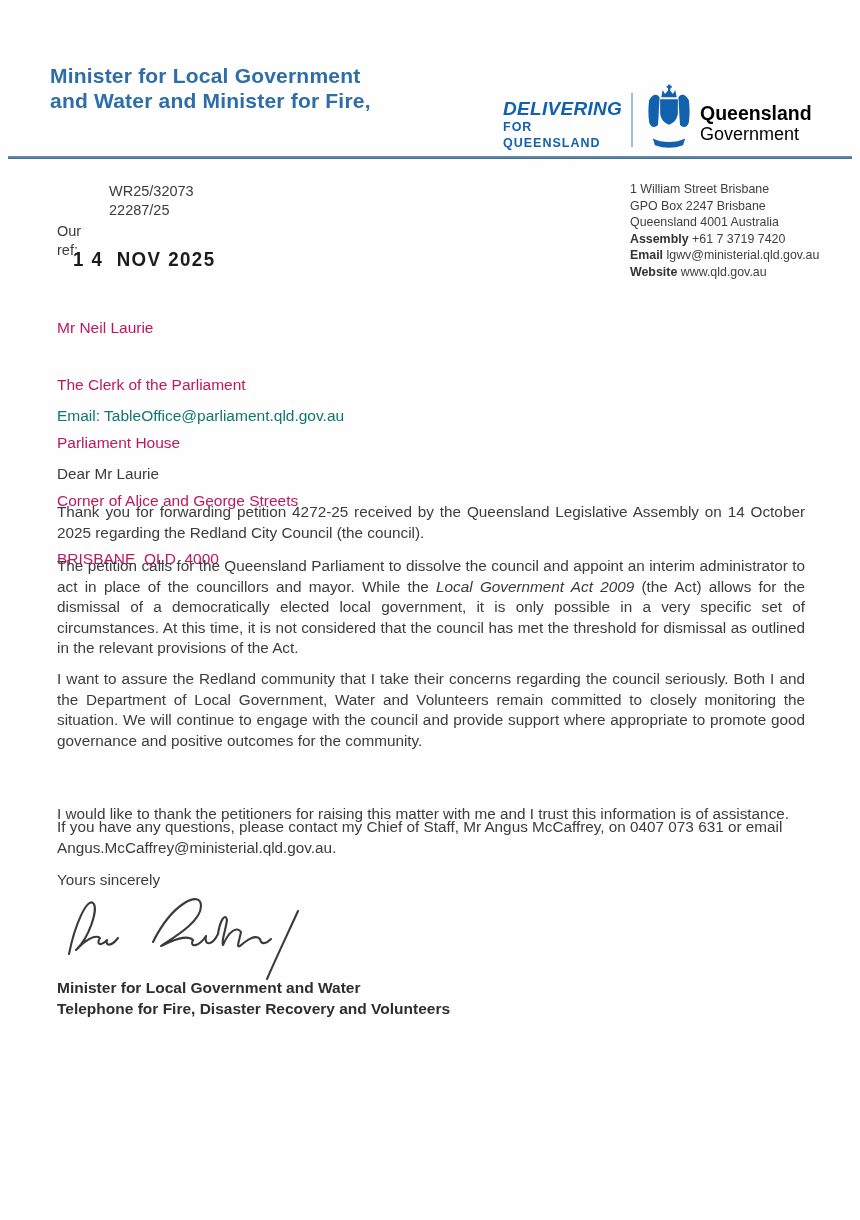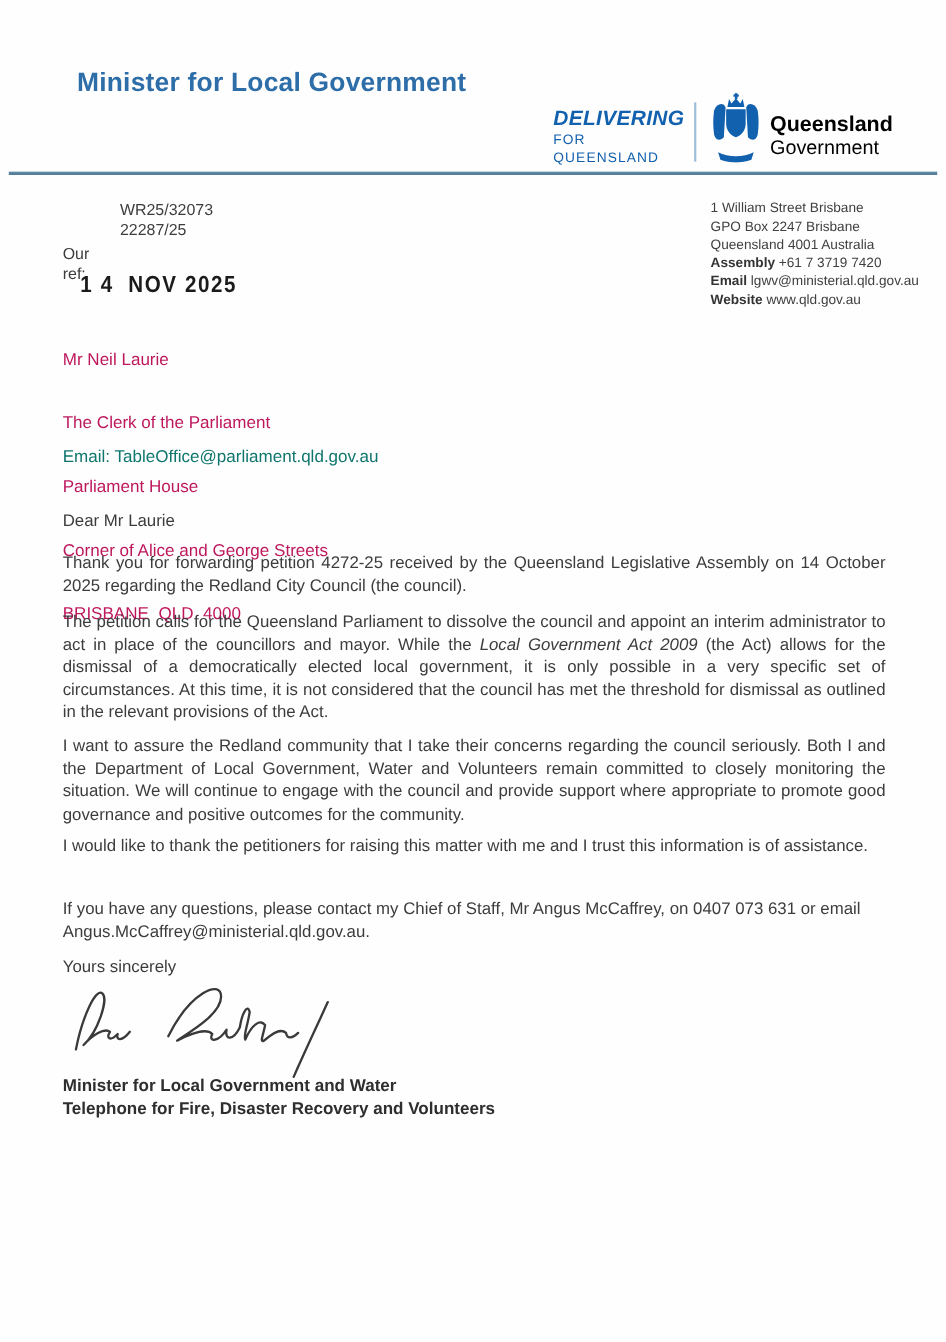--- a/index.html
+++ b/index.html
@@ -8,50 +8,50 @@
     width:860px;height:1220px;
     background:#fefefe;
     font-family:"Liberation Sans", sans-serif;
     color:#3c3c3c;
     overflow:hidden;
     margin:0 auto;
   }
   
   .hdr-title{
     position:absolute;left:50px;top:64px;
-    font-size:24px;line-height:24.5px;
-    font-weight:600;color:#2d6da8;letter-spacing:.2px;margin-left:20px;
+    font-size:21px;line-height:24.5px;
+    font-weight:600;color:#2d6da8;letter-spacing:.2px;
   }
   .delivering{
     position:absolute;left:503px;top:99px;width:125px;
     color:#1261ae;text-align:left;
   }
   .delivering .d1{font-size:19px;font-weight:bold;font-style:italic;letter-spacing:.3px;line-height:20px;}
-  .delivering .d2{font-size:12.5px;letter-spacing:1px;line-height:16px;font-weight:400;}
+  .delivering .d2{font-size:12.5px;letter-spacing:1px;line-height:16px;font-weight:700;}
   .logo-divider{
     position:absolute;left:631px;top:93px;width:2px;height:54px;
     background:#9fc0dd;
   }
   .crest{position:absolute;left:645px;top:84px;width:48px;height:64px;}
   .govt{
     position:absolute;left:700px;top:102px;color:#000000;
   }
   .govt .g1{font-size:19.5px;font-weight:bold;line-height:22px;}
   .govt .g2{font-size:18px;font-weight:normal;line-height:21px;}
   .hdr-rule{
     position:absolute;left:8px;top:156px;width:844px;height:3px;
     background:linear-gradient(#6f94ad,#3f6d8f);
   }
   
   .ourref{position:absolute;left:57px;top:182px;font-size:14.5px;line-height:18.5px;}
   .ourref .lbl{position:absolute;left:0;top:0;margin-top:40px;}
   .ourref .vals{position:absolute;left:52px;top:0;white-space:nowrap;}
   .contact{
     position:absolute;left:630px;top:181px;
-    font-size:12.4px;line-height:16.6px;color:#404040;white-space:nowrap;margin-left:16px;
+    font-size:12.4px;line-height:16.6px;color:#404040;white-space:nowrap;
   }
   .contact b{color:#333;}
   
   .stamp{
     position:absolute;left:73px;top:247px;
     font-size:19.5px;font-weight:bold;color:#1b1b1b;
     letter-spacing:1.5px;transform:scale(.96,1.08);transform-origin:left top;
     white-space:pre;
   }
   .recipient{
@@ -62,37 +62,38 @@
   .salutation{position:absolute;left:57px;top:465px;font-size:15.3px;color:#3c3c3c;}
   
   .para{
     position:absolute;left:57px;width:748px;
     font-size:15.3px;line-height:20.6px;color:#3c3c3c;
     text-align:justify;
   }
   .p1{top:502px;}
   .p2{top:556px;}
   .p3{top:669px;}
-  .p4{top:760px;}
+  .p4{top:804px;}
   .p5{top:817px;text-align:left;}
   .closing{position:absolute;left:57px;top:871px;font-size:15.3px;color:#3c3c3c;}
   
   .sig-svg{position:absolute;left:55px;top:890px;width:270px;height:92px;}
   .sig-block{
     position:absolute;left:57px;top:977px;
     font-size:15.5px;font-weight:bold;line-height:21px;color:#2e2e2e;
   }
 </style>
 </head>
 <body>
 
 <div class="page">
 
   <div class="hdr-title">
     <div>Minister for Local Government</div>
+    <div>and Water and Minister for Fire,</div>
   </div>
 
   <div class="delivering">
     <div class="d1">DELIVERING</div>
     <div class="d2">FOR QUEENSLAND</div>
   </div>
 
   <div class="logo-divider"></div>
 
   <svg class="crest" viewBox="0 0 46 60">

